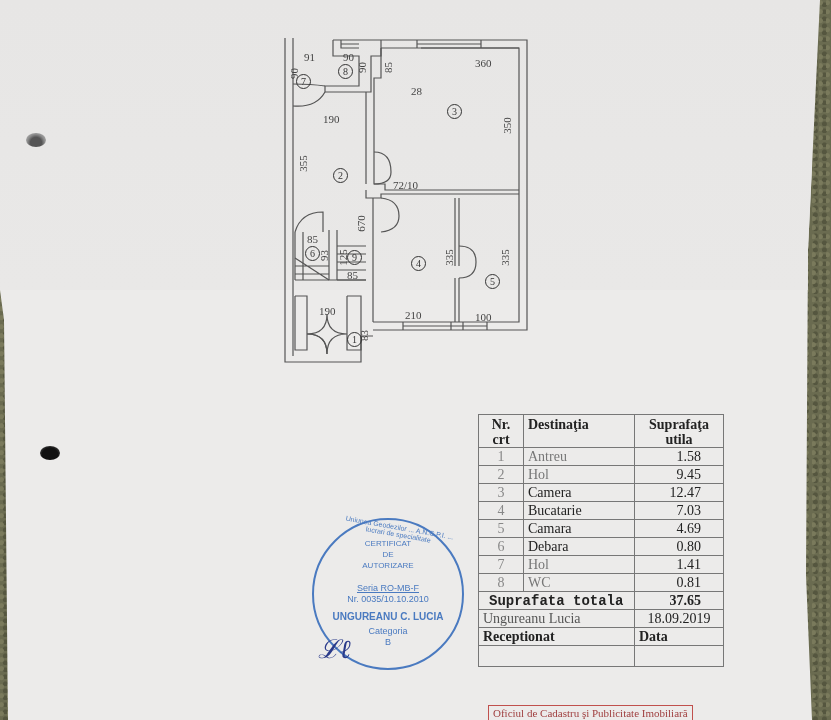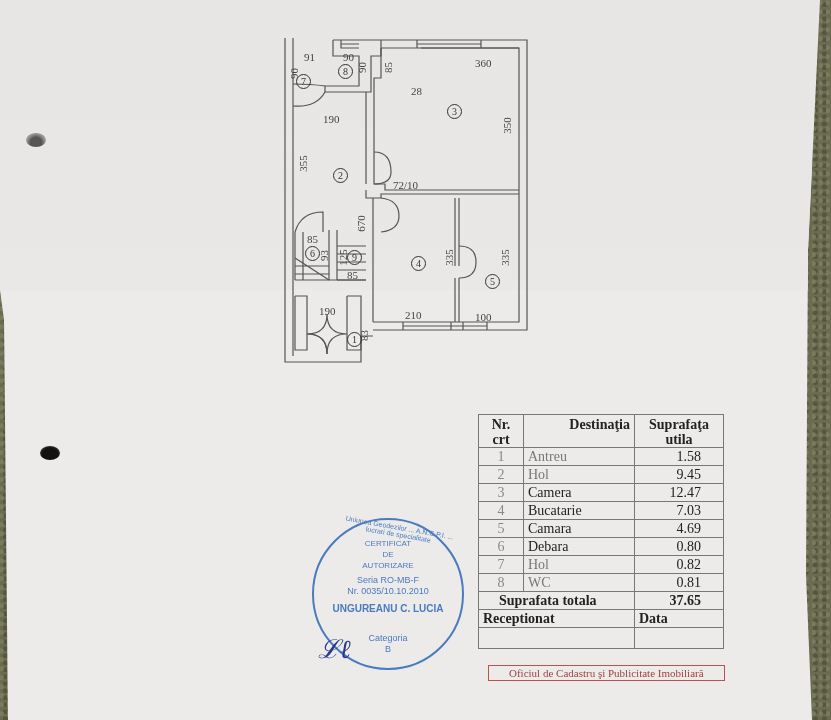--- a/index.html
+++ b/index.html
@@ -35,42 +35,42 @@
   .room-num {
     position:absolute; width:13px; height:13px; border:1px solid #333; border-radius:50%;
     font-size:10px; line-height:13px; text-align:center; color:#333;
   }
 
   table.areas {
     position:absolute; left:478px; top:414px; width:246px;
     border-collapse:collapse; font-size:14px; color:#222;
   }
   table.areas td, table.areas th { border:1px solid #777; padding:0 4px; height:17px; }
-  table.areas th { font-weight:bold; text-align:right; vertical-align:top; line-height:15px; padding-top:2px; }
+  table.areas th { font-weight:bold; text-align:left; vertical-align:top; line-height:15px; padding-top:2px; }
   table.areas th.c { text-align:center; }
   table.areas td.nr { text-align:center; color:#888; width:36px; }
   table.areas td.val { text-align:right; padding-right:22px; }
   table.areas td.lighter { color:#777; }
   .bold { font-weight:bold; }
   .center { text-align:center; }
 
   .stamp {
     position:absolute; left:312px; top:518px; width:148px; height:148px;
     border:2px solid #4a7ac0; border-radius:50%; color:#4a7ac0;
     font-family:"Liberation Sans", sans-serif; text-align:center;
   }
   .stamp .inner { position:absolute; left:0; right:0; top:18px; font-size:8px; line-height:11px;text-align:center; }
   .stamp .series { font-size:9px; }
   .stamp .name { font-size:10px; font-weight:bold; margin-top:6px; }
-  .stamp .cat { font-size:9px; margin-top:19px; }
+  .stamp .cat { font-size:9px; margin-top:4px; }
   .stamp .ring-text { position:absolute; left:22px; top:4px; font-size:7px; transform:rotate(10deg); }
   .signature { position:absolute; left:318px; top:630px; font-size:26px; color:#2a3a8a; font-style:italic; font-family:"DejaVu Serif", serif; }
 
   .ocpi-label {
-    position:absolute; left:488px; top:665px; padding:0 20px;
+    position:absolute; left:488px; top:705px; padding:0 4px;
     border:1px solid #c0504d; color:#a04040; font-size:11px; line-height:14px;
   }
 </style>
 </head>
 <body>
 
 <div class="carpet"></div>
 <div class="paper">
   <div class="paper-upper"></div>
 </div>
@@ -189,49 +189,53 @@
     <td class="val">4.69</td>
   </tr>
   <tr>
     <td class="nr">6</td>
     <td>Debara</td>
     <td class="val">0.80</td>
   </tr>
   <tr>
     <td class="nr">7</td>
     <td class="lighter">Hol</td>
-    <td class="val">0.82</td>
+    <td class="val">1.41</td>
   </tr>
   <tr>
     <td class="nr">8</td>
     <td class="lighter">WC</td>
     <td class="val">0.81</td>
   </tr>
   <tr>
-    <td colspan="2" class="bold" style="padding-left:20px;">Suprafata totala</td>
+    <td colspan="2" class="bold" style="padding-left:10px;font-family:Liberation Mono, monospace;">Suprafata totala</td>
     <td class="val bold">37.65</td>
+  </tr>
+  <tr>
+    <td colspan="2" style="color:#555;">Ungureanu Lucia</td>
+    <td class="center">18.09.2019</td>
   </tr>
   <tr>
     <td colspan="2" class="bold">Receptionat</td>
     <td class="bold">Data</td>
   </tr>
   <tr>
     <td colspan="2" style="height:20px;"></td>
     <td></td>
   </tr>
 </tbody>
   </table>
 
 <div class="stamp">
   <span class="ring-text">Uniunea Geodezilor ... A.N.C.P.I. ... lucrari de specialitate</span>
   <div class="inner">
     <div>CERTIFICAT</div>
     <div>DE</div>
     <div>AUTORIZARE</div>
-    <div class="series" style="margin-top:4px;">Seria RO-MB-F</div>
+    <div class="series" style="margin-top:12px;text-decoration:underline;">Seria RO-MB-F</div>
     <div class="series">Nr. 0035/10.10.2010</div>
     <div class="name">UNGUREANU C. LUCIA</div>
     <div class="cat">Categoria</div>
     <div class="cat" style="margin-top:0;">B</div>
   </div>
 </div>
 <div class="signature">ℒℓ</div>
 
 <div class="ocpi-label">Oficiul de Cadastru şi Publicitate Imobiliară</div>
 

